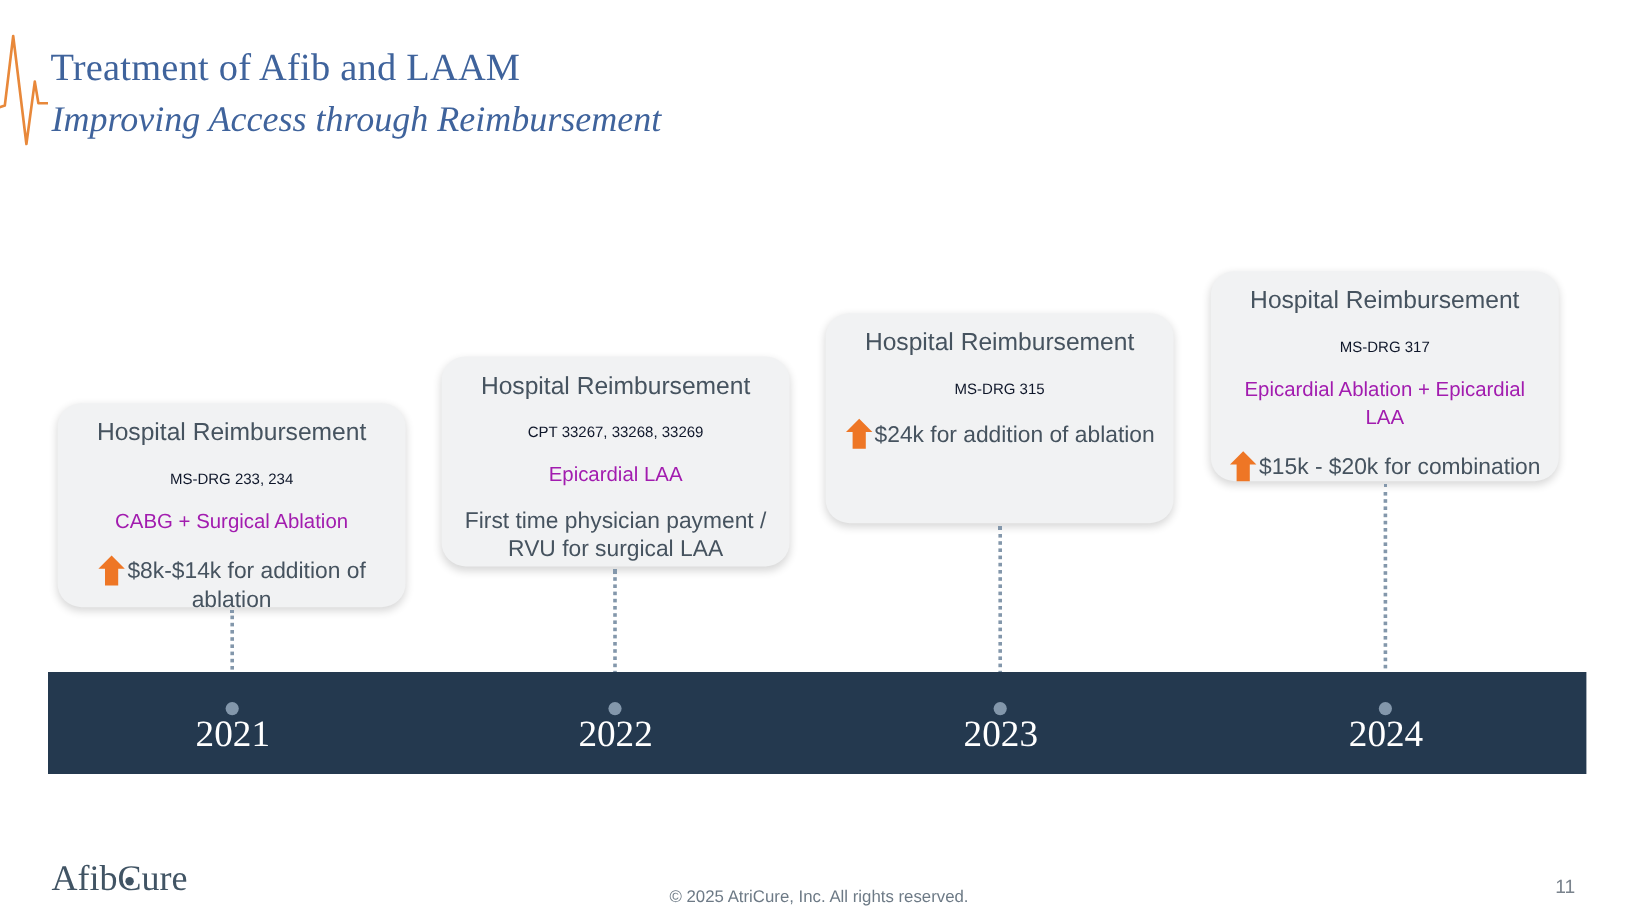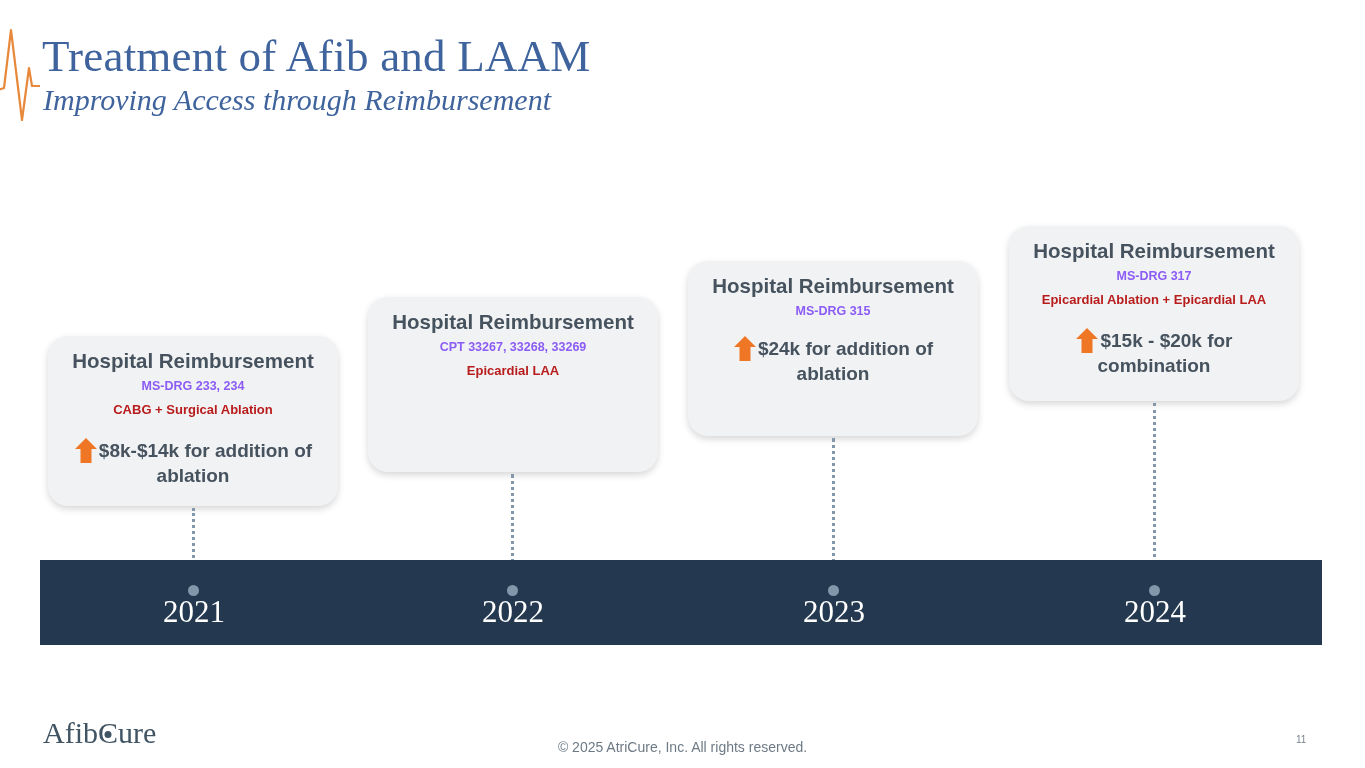--- a/index.html
+++ b/index.html
@@ -24,21 +24,21 @@
     width: 42px;
     height: 100px;
   }
 
   
   .deck-title {
     position: absolute;
     left: 42px;
     top: 28px;
     font-family: "Liberation Serif", serif;
-    font-size: 45px;
+    font-size: 32px;
     line-height: 56px;
     color: #3f639c;
     letter-spacing: 0.2px;
     white-space: nowrap;
   }
   .deck-subtitle {
     position: absolute;
     left: 43px;
     top: 82px;
     font-family: "Liberation Serif", serif;
@@ -88,38 +88,37 @@
   
   .card {
     position: absolute;
     box-sizing: border-box;
     background: #f1f2f3;
     border-radius: 20px;
     box-shadow: 0 3px 7px rgba(0,0,0,0.16);
     padding: 12px 14px 14px 14px;
     text-align: center;
     color: #46535f;
-    font-weight: bold;
   }
   .card-title {
     font-size: 20.5px;
     line-height: 26px;
     color: #46535f;
   }
   .card-code {
     font-size: 12.5px;
     line-height: 16px;
-    color: #8b5cf6;
-    margin-top: 4px;
+    color: #0f172a;
+    margin-top: 17px;
   }
   .card-proc {
-    font-size: 13px;
+    font-size: 17px;
     line-height: 23px;
-    color: #b91c1c;
-    margin-top: 4px;
+    color: #a21caf;
+    margin-top: 16px;
   }
   .card-note {
     font-size: 19px;
     line-height: 23px;
     color: #46535f;
     margin-top: 16px;
     position: relative;
   }
   .card-note.with-arrow {
     padding-left: 0;
@@ -167,21 +166,21 @@
     font-size: 14px;
     line-height: 16px;
     color: #6d7a86;
   }
   .page-number {
     position: absolute;
     left: 1296px;
     top: 731px;
     width: 40px;
     text-align: left;
-    font-size: 10px;
+    font-size: 16px;
     line-height: 17px;
     color: #7a838d;
   }
 </style>
 </head>
 <body>
 
 <svg class="ekg-mark" viewBox="0 0 42 100" preserveAspectRatio="none">
   <path d="M0 66 L6 64 L13 6 L24 96 L31 44 L34 62 L42 62" fill="none" stroke="#e8883a" stroke-width="2.2" stroke-linejoin="round" stroke-linecap="round"></path>
 </svg>
@@ -197,20 +196,21 @@
     <svg class="arrow-icon" viewBox="0 0 24 27">
       <path d="M12 1 L23 12 L17.5 12 L17.5 26 L6.5 26 L6.5 12 L1 12 Z" fill="#ee7625"></path>
     </svg><span>$8k-$14k for addition of ablation</span>
   </div>
 </div>
 
 <div class="card" style="left:368px; top:297px; width:290px; height:175px;">
   <div class="card-title">Hospital Reimbursement</div>
   <div class="card-code">CPT 33267, 33268, 33269</div>
   <div class="card-proc">Epicardial LAA</div>
+  <div class="card-note"><span>First time physician payment / RVU for surgical LAA</span></div>
 </div>
 
 <div class="card" style="left:688px; top:261px; width:290px; height:175px;">
   <div class="card-title">Hospital Reimbursement</div>
   <div class="card-code">MS-DRG 315</div>
   <div class="card-note with-arrow">
     <svg class="arrow-icon" viewBox="0 0 24 27">
       <path d="M12 1 L23 12 L17.5 12 L17.5 26 L6.5 26 L6.5 12 L1 12 Z" fill="#ee7625"></path>
     </svg><span>$24k for addition of ablation</span>
   </div>

